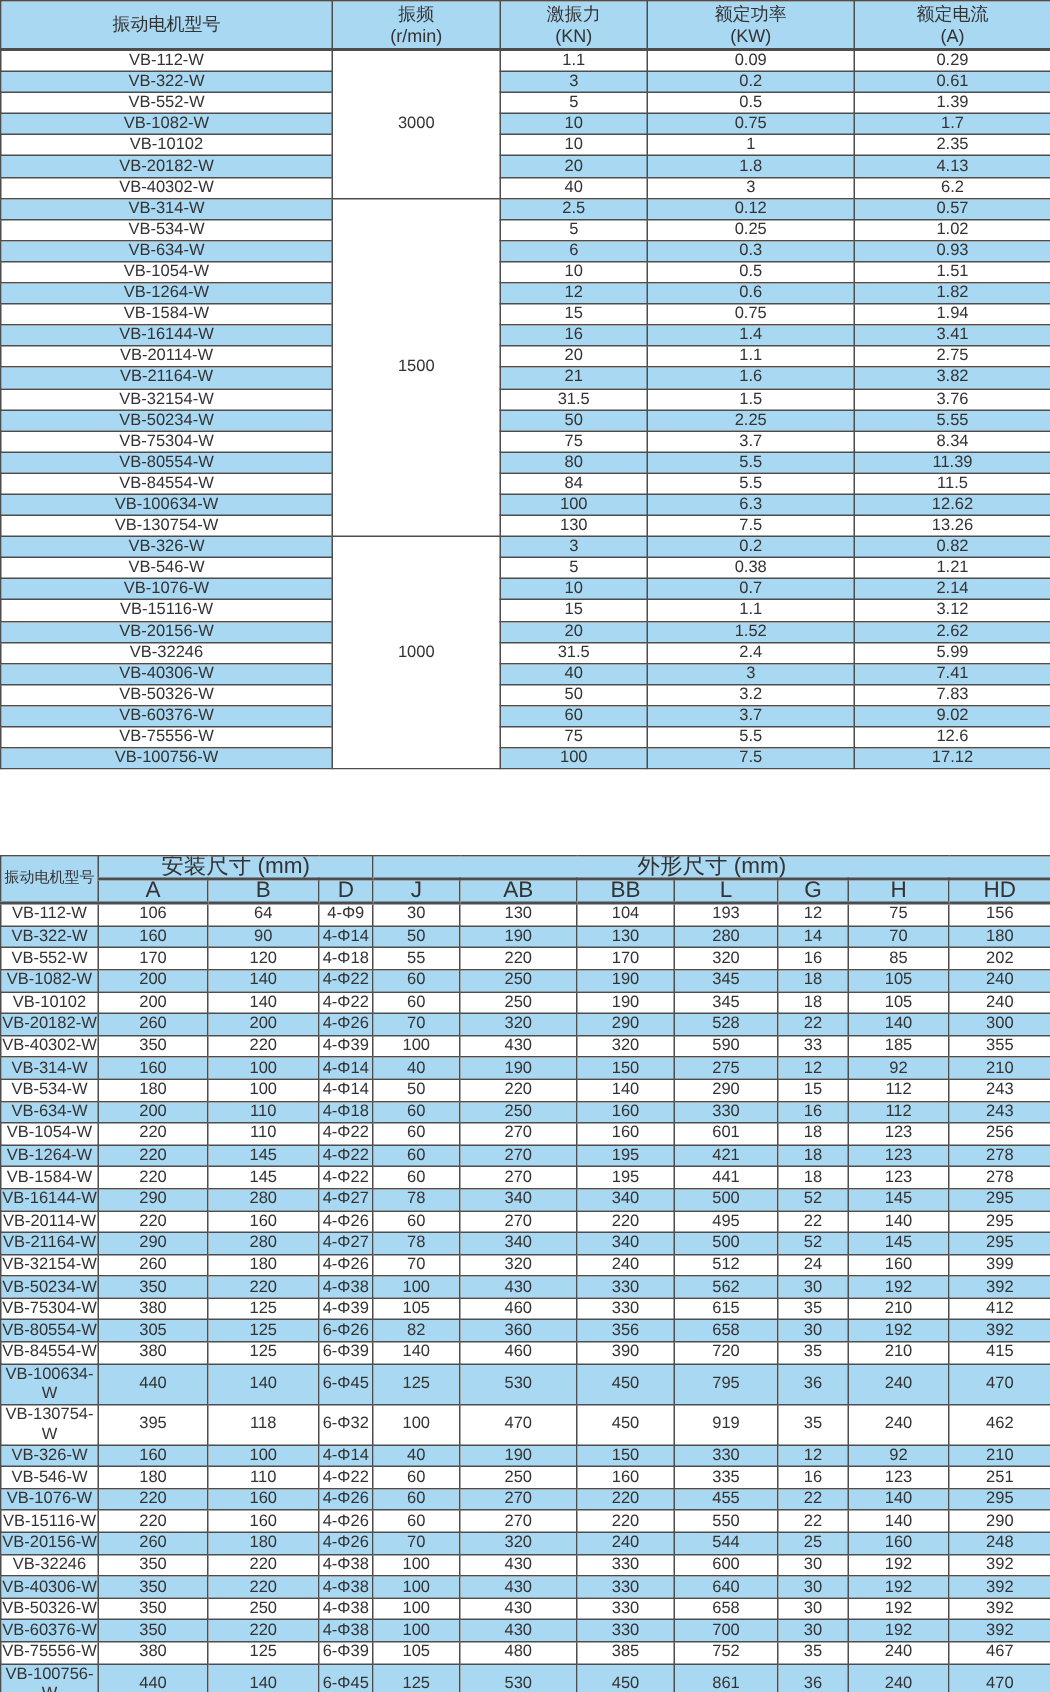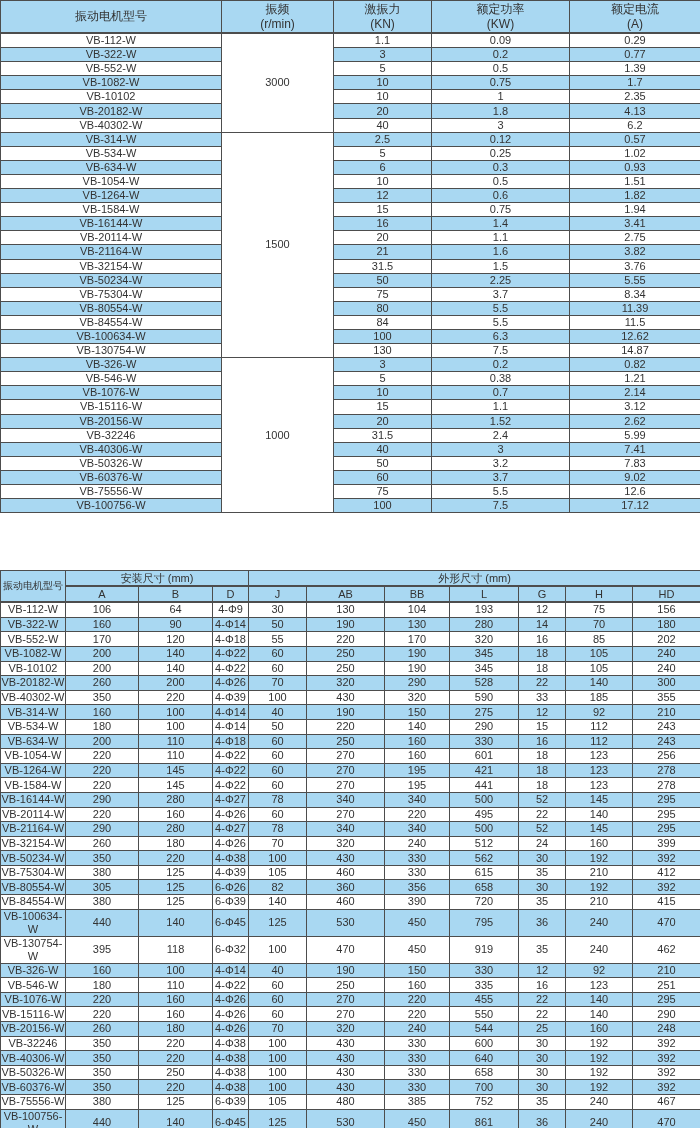--- a/index.html
+++ b/index.html
@@ -41,21 +41,21 @@
     height: 31px;
     font-size: 12px;
     line-height: 15px;
     white-space: pre-line;
   }
   #t1 tbody td {
     height: 13.1px;
     line-height: 13px;
   }
   
-  #t2 thead th { height: 14px; line-height: 14px; font-size: 11px; }
+  #t2 thead th { height: 14px; line-height: 14px; font-size: 15px; }
   #t2 thead th.model-hdr { font-size: 10px; }
   #t2 tbody td {
     height: 13.6px;
     line-height: 13px;
   }
   #t2 tbody td.model-cell { word-wrap: break-word; }
   
   tr.alt td { background: var(--blue); }
   
   td.rpm, tr.alt td.rpm { background: #ffffff; margin-top: 20px; }
@@ -92,21 +92,21 @@
           <td>VB-112-W</td>
           <td rowspan="7" class="rpm">3000</td>
           <td>1.1</td>
           <td>0.09</td>
           <td>0.29</td>
         </tr>
         <tr class="alt">
           <td>VB-322-W</td>
           <td>3</td>
           <td>0.2</td>
-          <td>0.77</td>
+          <td>0.61</td>
         </tr>
         <tr>
           <td>VB-552-W</td>
           <td>5</td>
           <td>0.5</td>
           <td>1.39</td>
         </tr>
         <tr class="alt">
           <td>VB-1082-W</td>
           <td>10</td>
@@ -219,21 +219,21 @@
         <tr class="alt">
           <td>VB-100634-W</td>
           <td>100</td>
           <td>6.3</td>
           <td>12.62</td>
         </tr>
         <tr>
           <td>VB-130754-W</td>
           <td>130</td>
           <td>7.5</td>
-          <td>14.87</td>
+          <td>13.26</td>
         </tr>
         <tr class="alt">
           <td>VB-326-W</td>
           <td rowspan="11" class="rpm">1000</td>
           <td>3</td>
           <td>0.2</td>
           <td>0.82</td>
         </tr>
         <tr>
           <td>VB-546-W</td>

